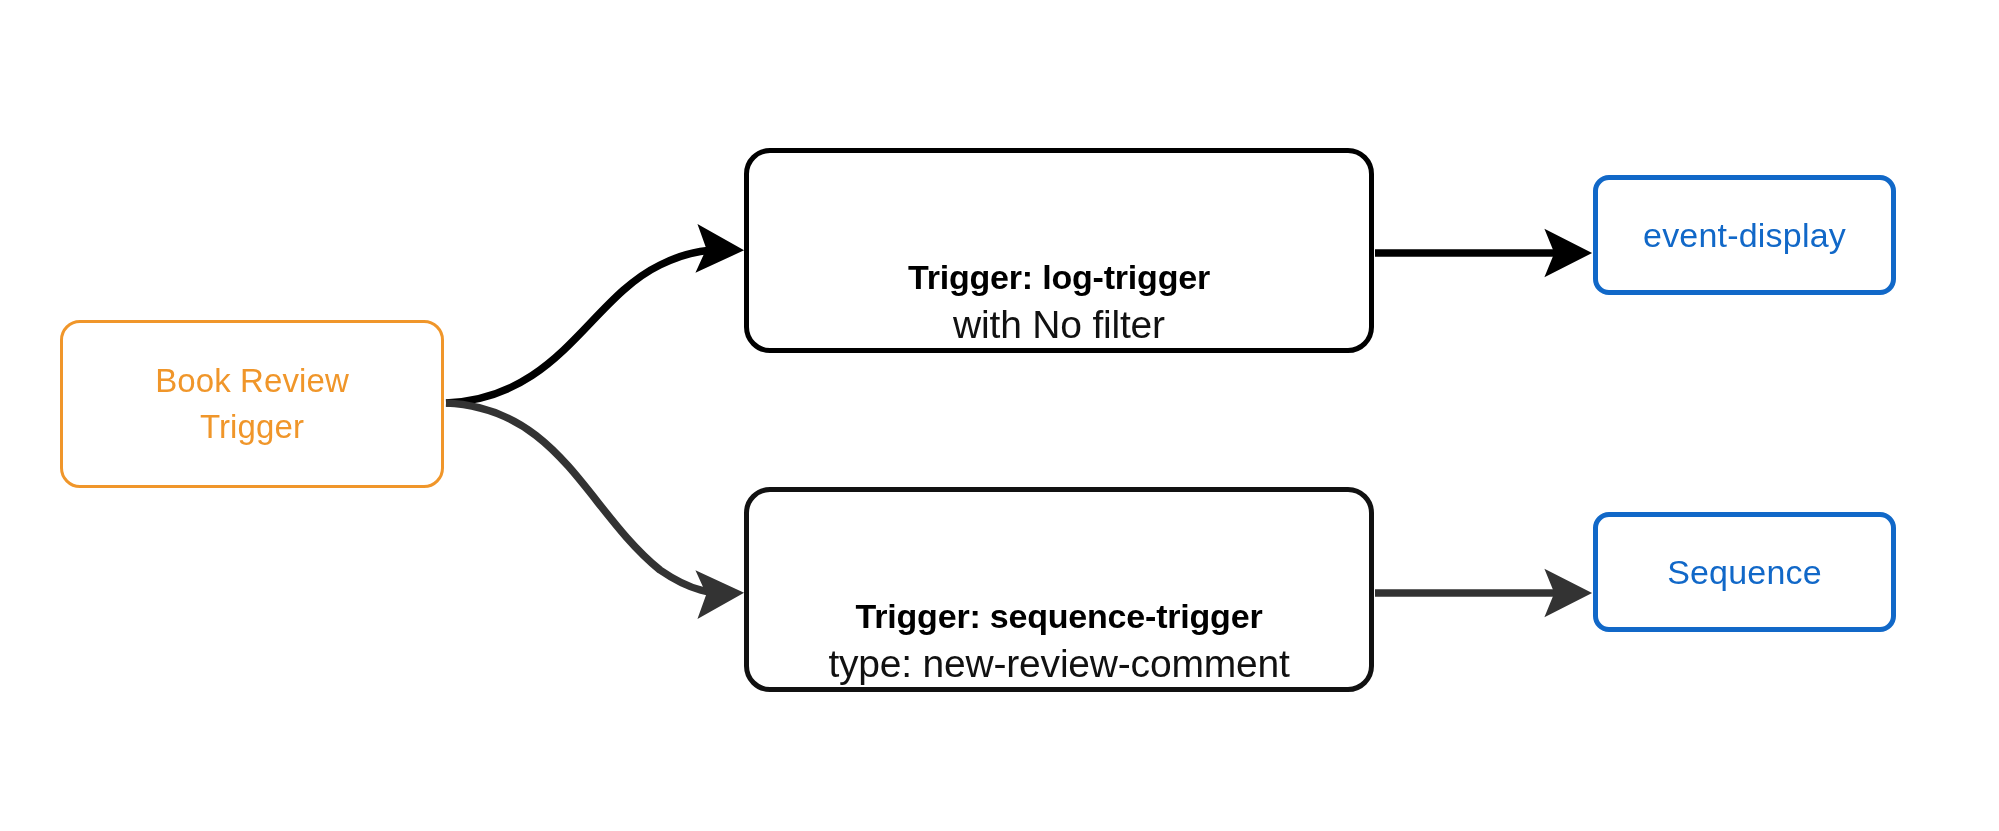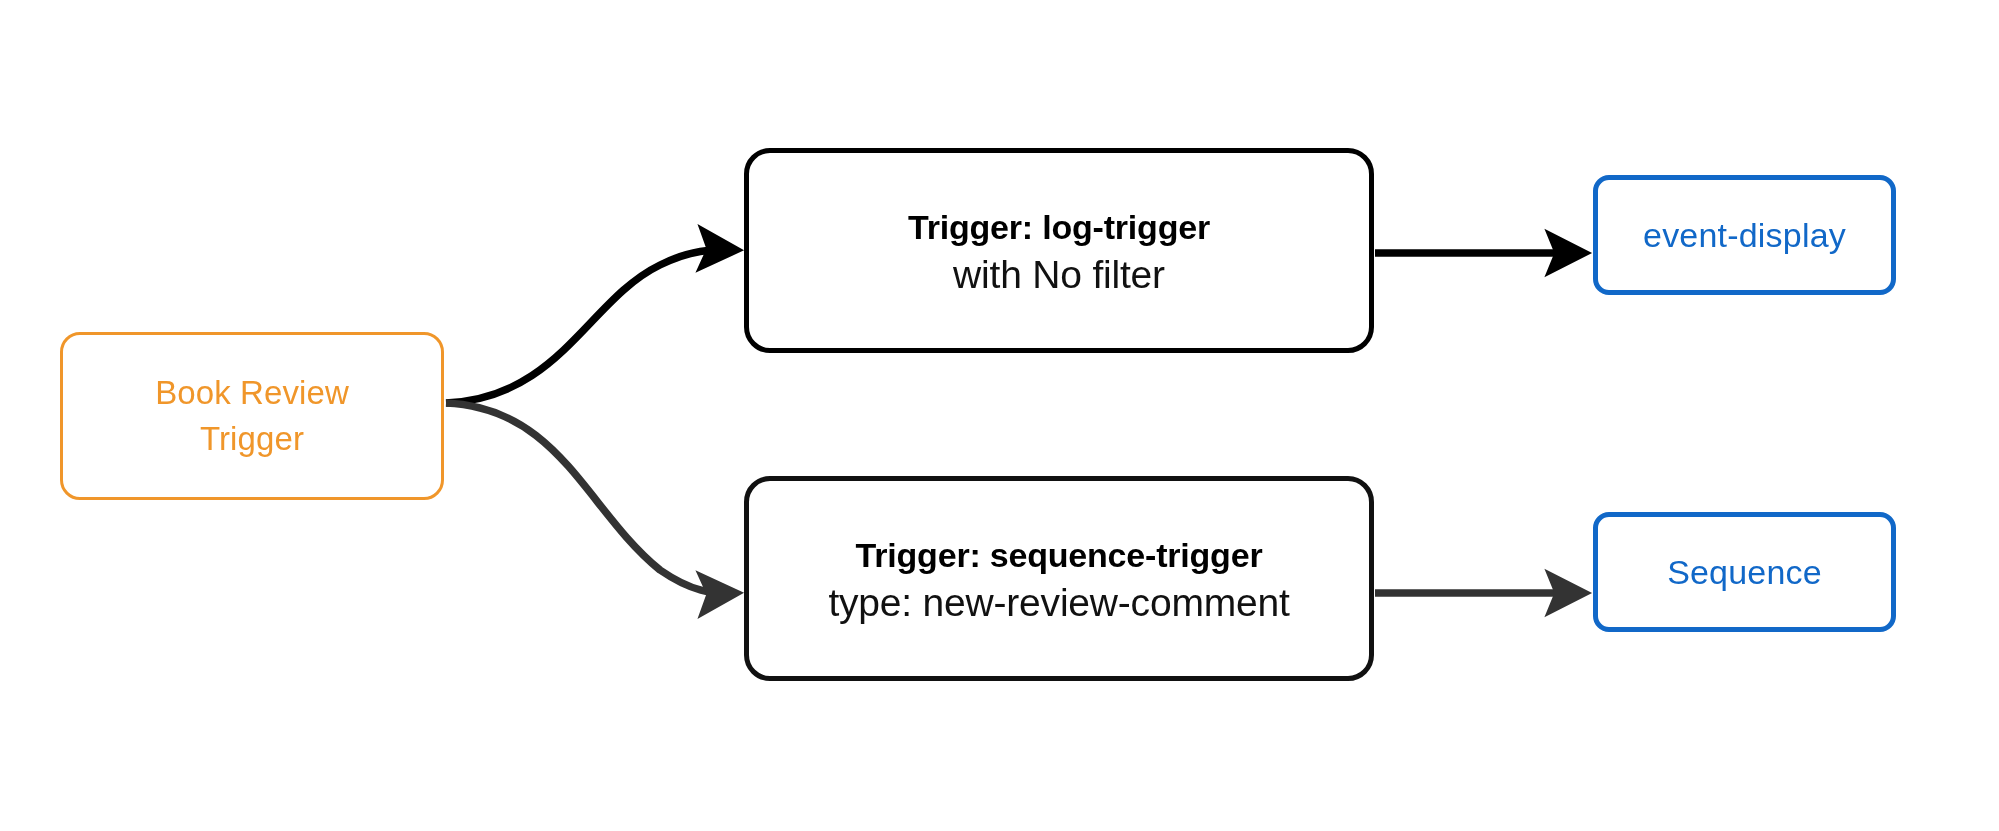--- a/index.html
+++ b/index.html
@@ -32,43 +32,44 @@
     background: #ffffff;
     display: flex;
     flex-direction: column;
     align-items: center;
     justify-content: center;
     text-align: center;
   }
   
   .node-broker {
     left: 60px;
-    top: 332px;
+    top: 320px;
     width: 384px;
     height: 168px;
     border: 3.6px solid #f0962a;
     border-radius: 20px;
   }
   .node-broker .line {
     color: #f0962a;
     font-size: 33px;
     line-height: 46px;
     font-weight: 400;
     letter-spacing: 0.1px;
   }
   
   .node-trigger {
     left: 744px;
     width: 630px;
     height: 205px;
     border: 5px solid #000000;
     border-radius: 26px;
+    justify-content: flex-end;
   }
   .node-trigger.top { top: 148px; }
-  .node-trigger.bottom { top: 476px; border-color: #111111; }
+  .node-trigger.bottom { top: 487px; border-color: #111111; }
   .node-trigger .title {
     color: #000000;
     font-size: 34px;
     line-height: 47px;
     font-weight: bold;
     letter-spacing: -0.2px;
   }
   .node-trigger .subtitle {
     color: #111111;
     font-size: 39px;

